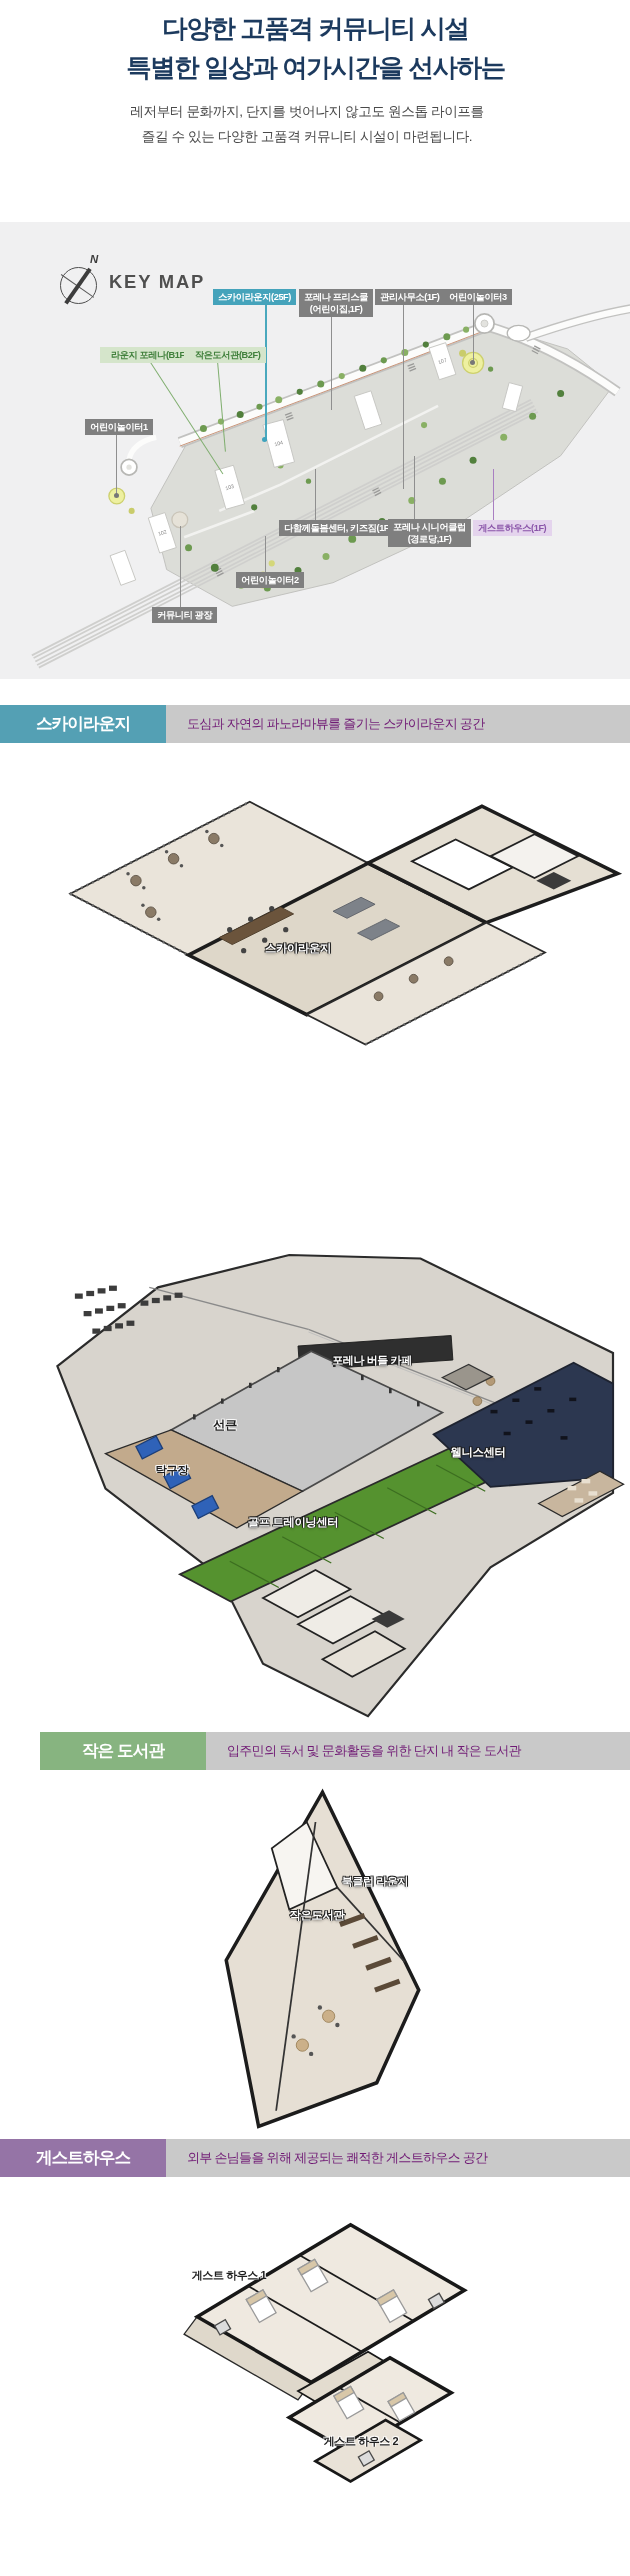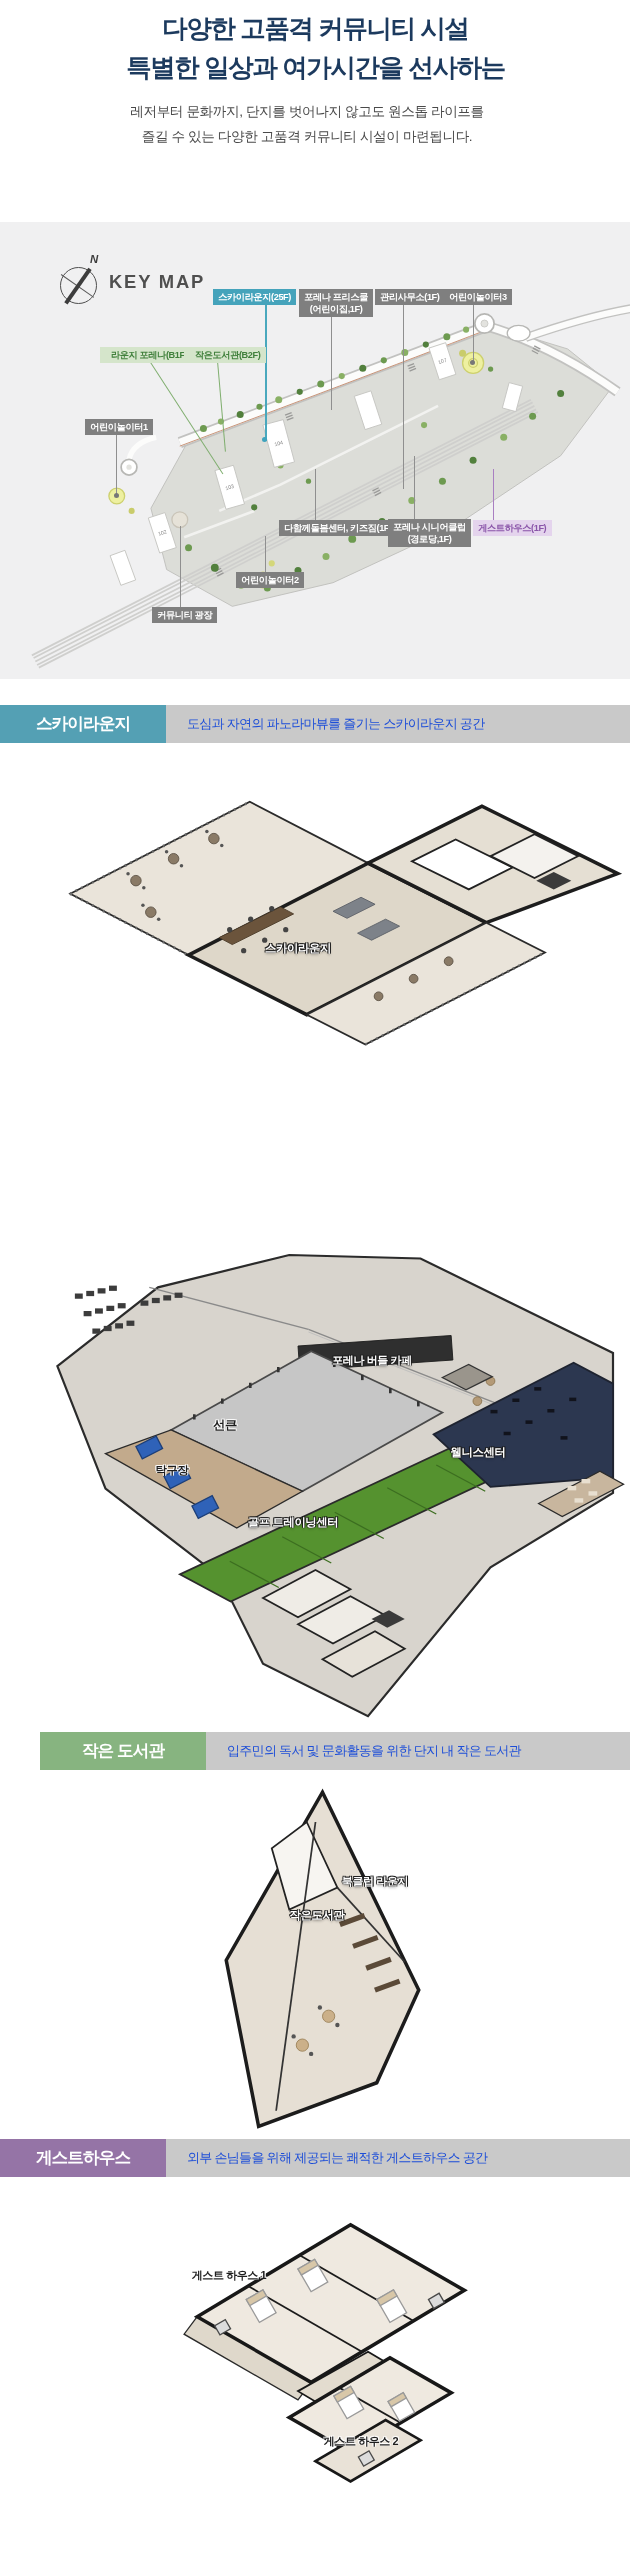--- a/index.html
+++ b/index.html
@@ -38,21 +38,21 @@
   .dot.teal{background:#3fa3bd;}
 
   
   .sec-hdr{position:absolute;left:0;width:631px;height:38px;display:flex;}
   .sec-tag{width:166px;display:flex;align-items:center;justify-content:center;
            color:#fff;font-size:16.6px;font-weight:bold;letter-spacing:-0.9px;}
   .sec-tag.teal{background:#54a0b4;}
   .sec-tag.green{background:#87b480;}
   .sec-tag.purple{background:#9574a6;}
   .sec-desc{flex:1;background:#c9c9c9;display:flex;align-items:center;
-           padding-left:21px;font-size:13px;color:#1d4ed8;letter-spacing:-0.7px;}
+           padding-left:21px;font-size:13px;color:#701a75;letter-spacing:-0.7px;}
 
   
   .plan{position:absolute;left:0;width:631px;}
   .plabel{position:absolute;font-size:11.4px;font-weight:bold;white-space:nowrap;
           transform:translate(-50%,-50%);z-index:6;letter-spacing:-0.4px;}
   .plabel.light{color:#fff;
       text-shadow:-0.9px -0.9px 0 #1e1e1e,0.9px -0.9px 0 #1e1e1e,-0.9px 0.9px 0 #1e1e1e,0.9px 0.9px 0 #1e1e1e,0 1.8px 2.6px rgba(0,0,0,.45);}
   .plabel.dark{color:#1e1e1e;
       text-shadow:-0.9px -0.9px 0 rgba(255,255,255,.85),0.9px -0.9px 0 rgba(255,255,255,.85),-0.9px 0.9px 0 rgba(255,255,255,.85),0.9px 0.9px 0 rgba(255,255,255,.85);}
 </style>

